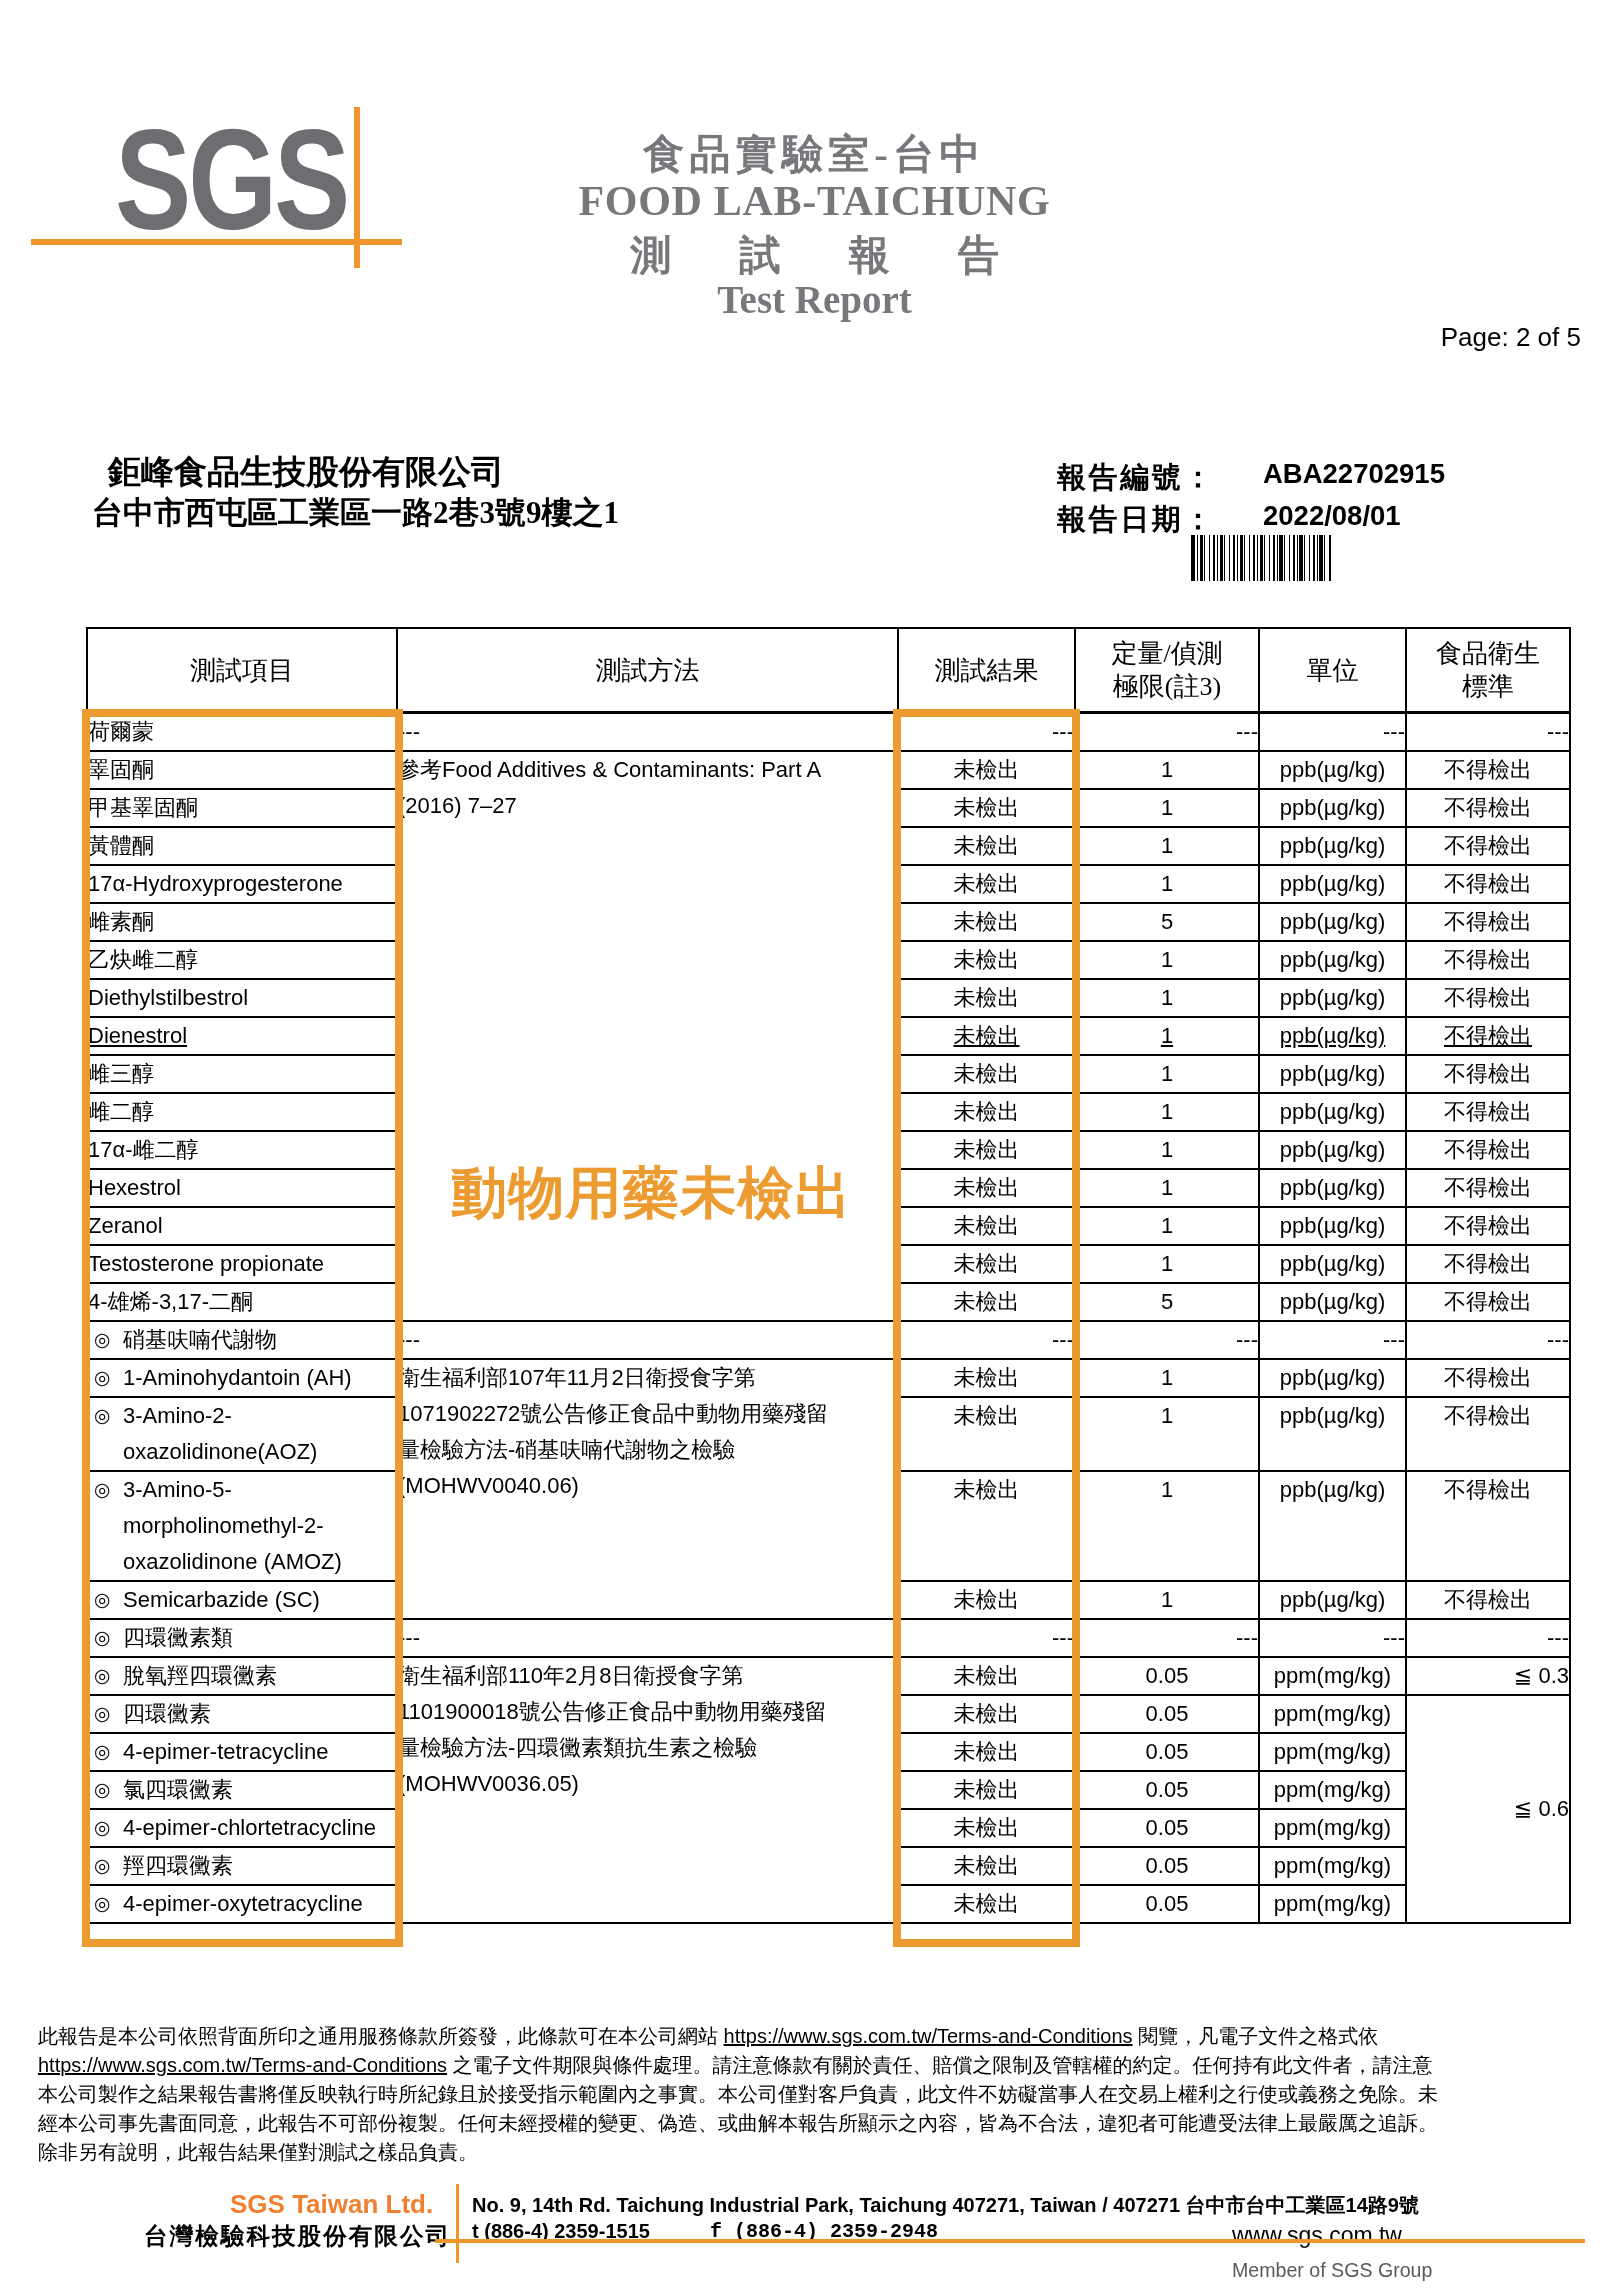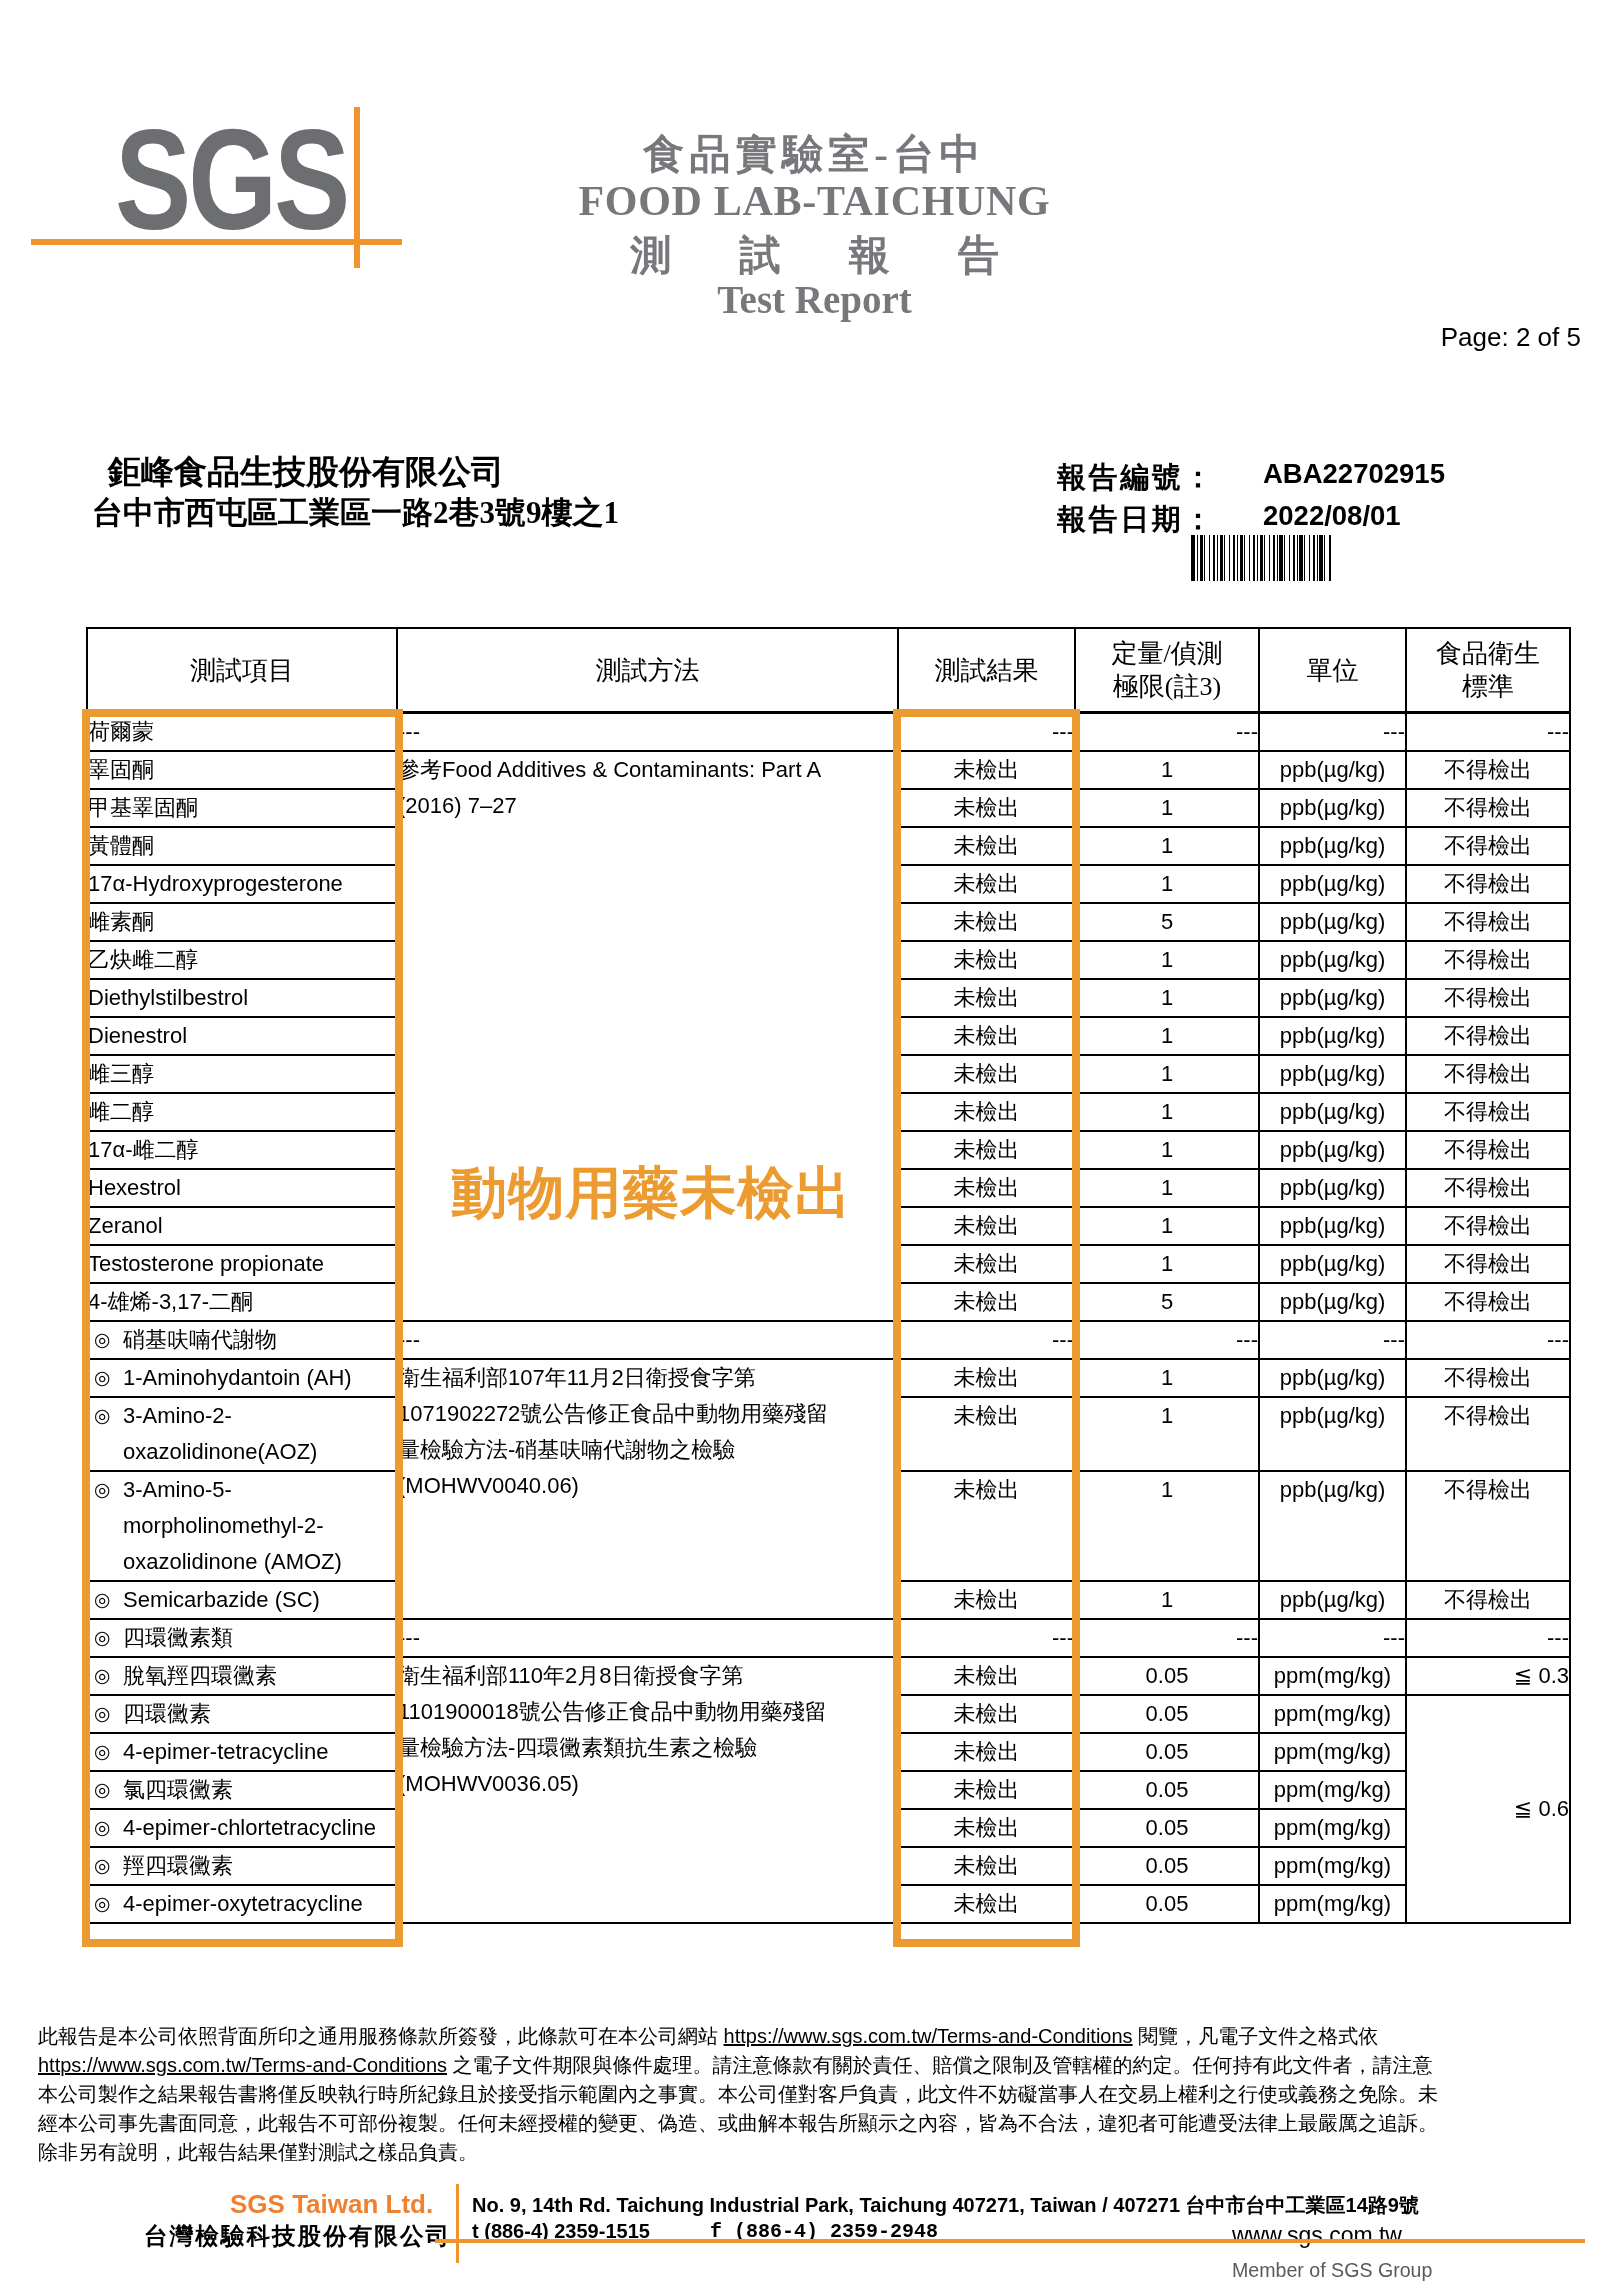--- a/index.html
+++ b/index.html
@@ -186,21 +186,21 @@
             <td class="c-unit">ppb(µg/kg)</td>
             <td class="c-std">不得檢出</td>
           </tr>
           <tr style="height: 36px;">
             <td class="c-item">Diethylstilbestrol</td>
             <td class="c-result">未檢出</td>
             <td class="c-limit">1</td>
             <td class="c-unit">ppb(µg/kg)</td>
             <td class="c-std">不得檢出</td>
           </tr>
-          <tr style="height: 36px;">
+          <tr style="height: 36px; text-decoration: underline;">
             <td class="c-item">Dienestrol</td>
             <td class="c-result">未檢出</td>
             <td class="c-limit">1</td>
             <td class="c-unit">ppb(µg/kg)</td>
             <td class="c-std">不得檢出</td>
           </tr>
           <tr style="height: 36px;">
             <td class="c-item">雌三醇</td>
             <td class="c-result">未檢出</td>
             <td class="c-limit">1</td>

